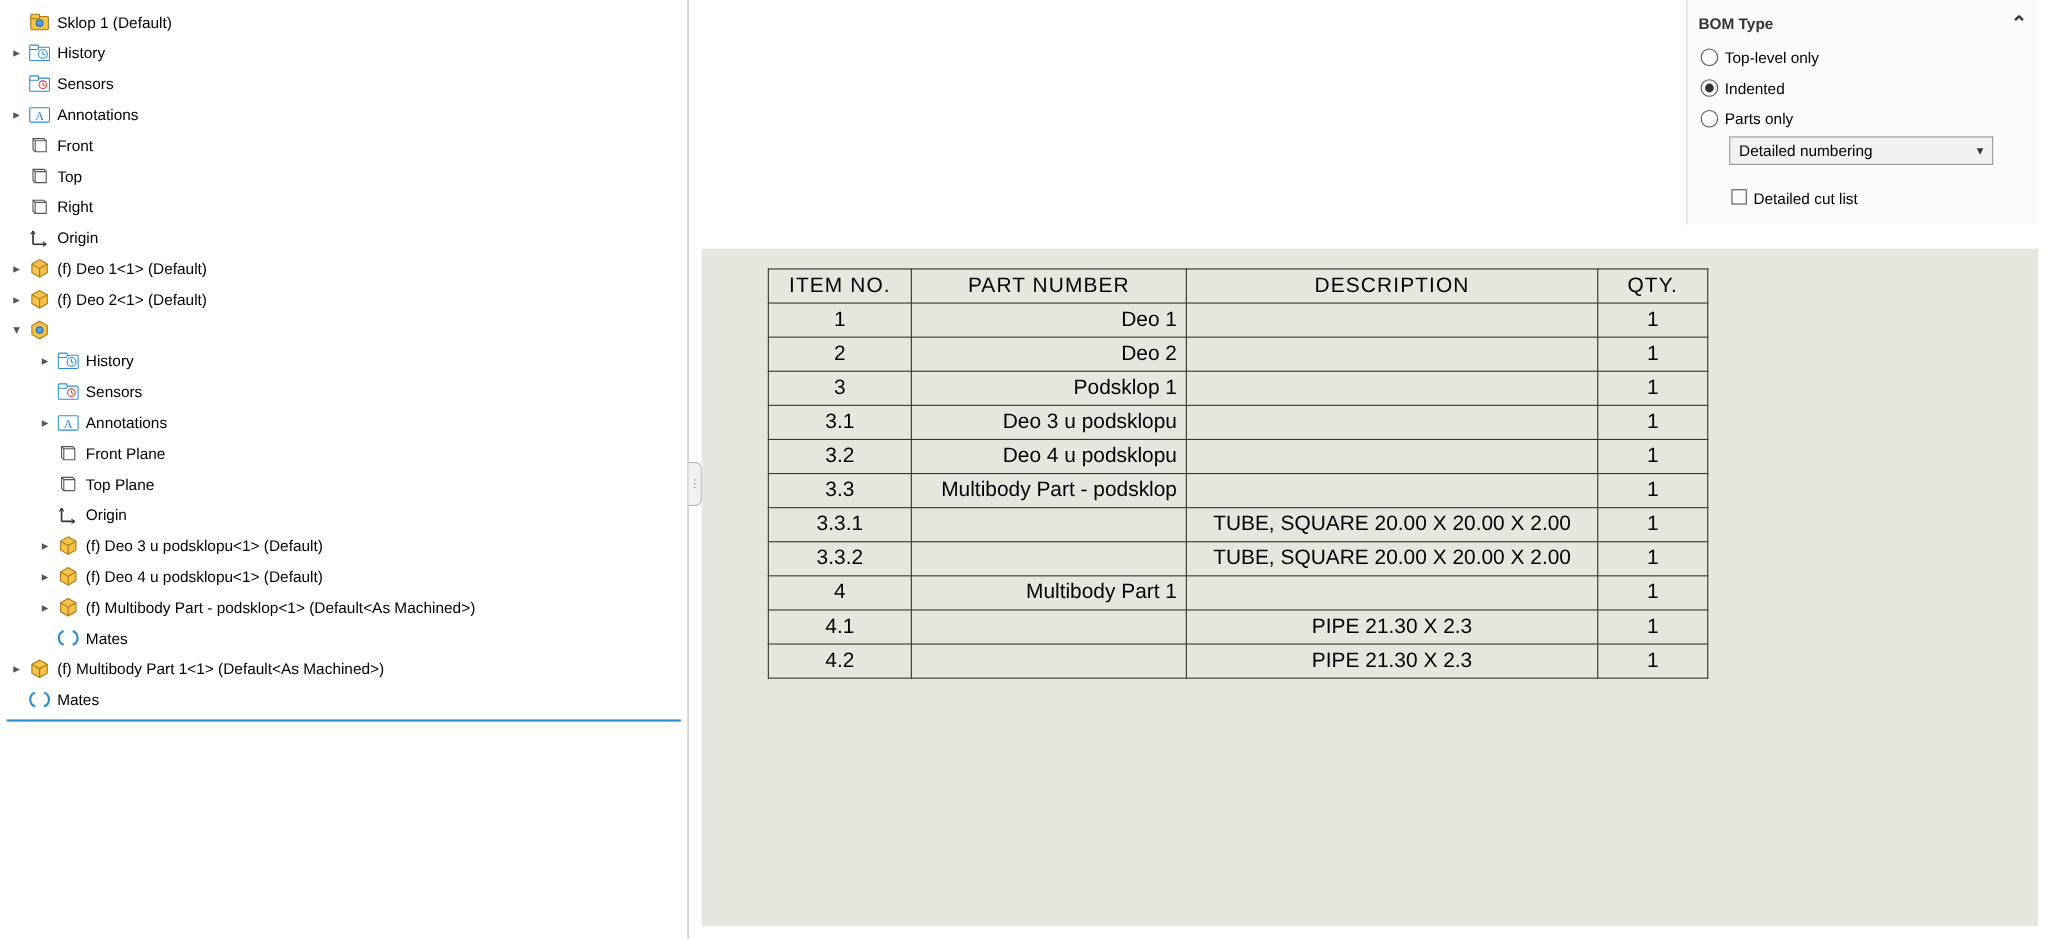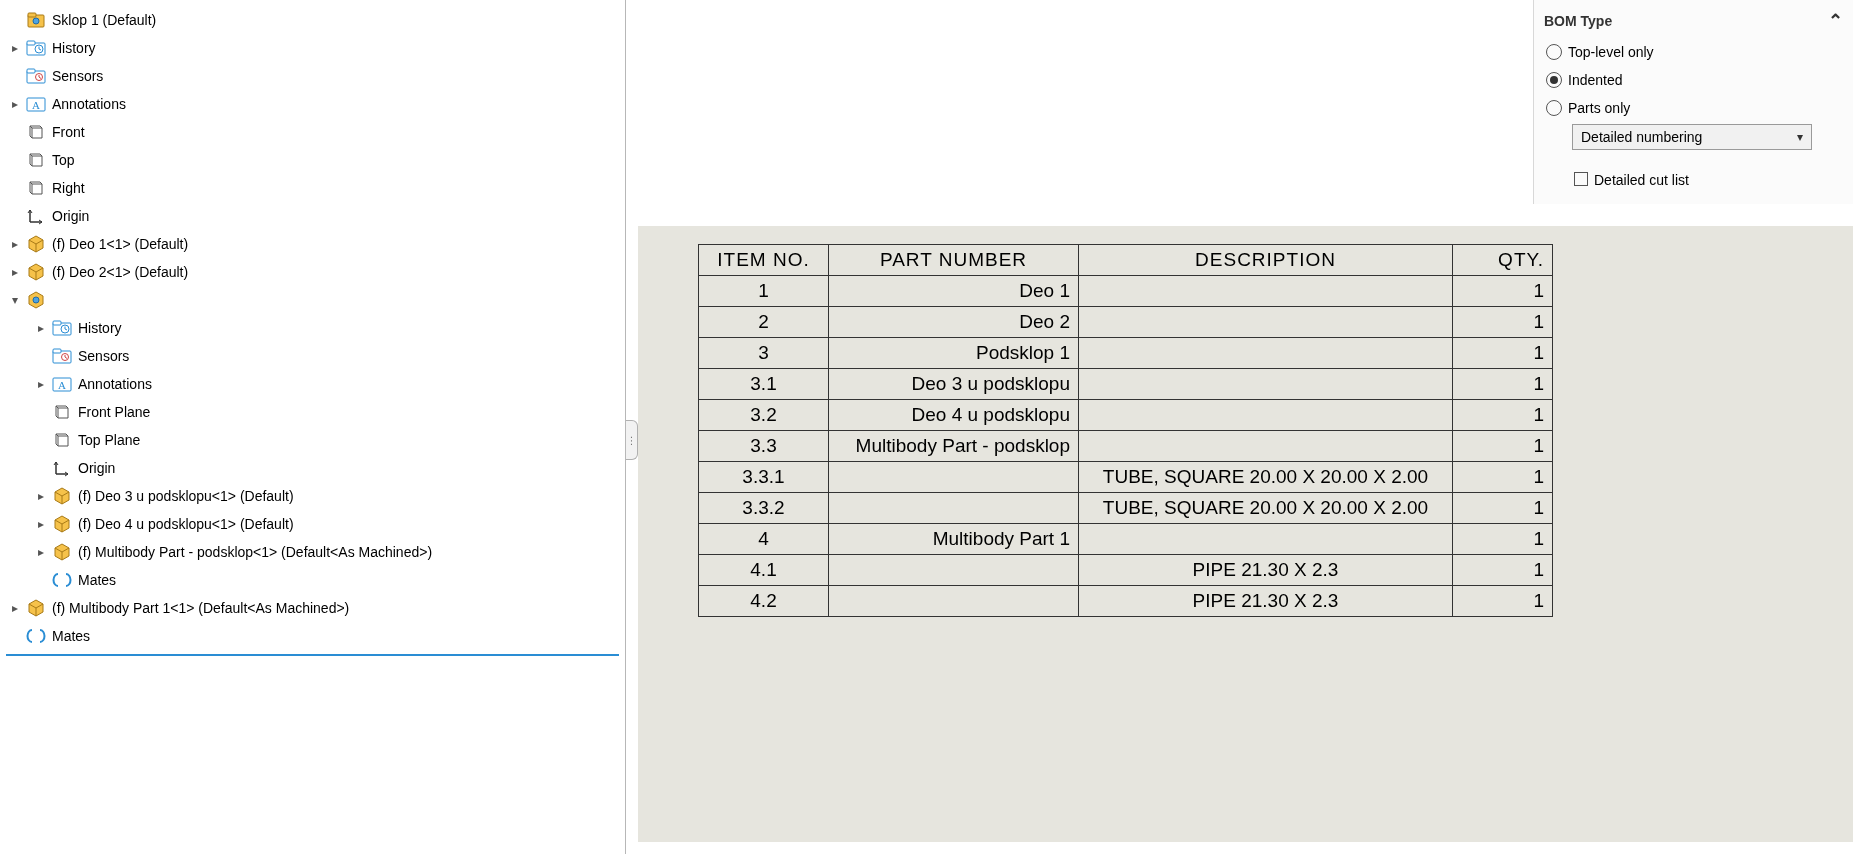--- a/index.html
+++ b/index.html
@@ -21,21 +21,21 @@
   .splitter-tab { position: absolute; left: 626px; top: 420px; width: 12px; height: 40px; border: 1px solid #b0b0b0; border-left: none; border-radius: 0 6px 6px 0; background: #f2f2f2; display:flex; align-items:center; justify-content:center; color:#777; font-size:10px; }
   
   
   .canvas { position: absolute; left: 638px; top: 212px; right: 12px; bottom: 12px; background: #e6e5de; margin-top: 14px; }
   .bom-table { position: absolute; left: 60px; top: 18px; border-collapse: collapse; background: #e6e5de; }
   .bom-table th, .bom-table td { border: 1px solid #333; padding: 4px 8px; font-family: "Century Gothic", "Segoe UI", Arial, sans-serif; font-size: 19px; font-weight: 400; }
   .bom-table th { font-weight: 400; letter-spacing: 1px; }
   .col-item { width: 130px; text-align: center; }
   .col-part { width: 250px; text-align: right; }
   .col-desc { width: 374px; text-align: center; }
-  .col-qty  { width: 100px; text-align: right; }
+  .col-qty  { width: 100px; text-align: center; }
   .indent-p1 { padding-left: 18px !important; }
 
   
   .prop-panel { position: absolute; right: 12px; top: 0; width: 320px; background: #fbfbfb; border-left: 1px solid #d8d8d8; padding: 6px 10px 10px 10px; }
   .prop-header { display:flex; align-items:center; justify-content:space-between; font-weight: 600; color:#333; padding: 4px 0 6px 0; }
   .radio-row, .check-row { display:flex; gap:6px; padding: 6px 2px; }
   .radio { width:16px; height:16px; border:1.5px solid #555; border-radius:50%; display:inline-flex; align-items:center; justify-content:center; }
   .radio .dot { width:8px; height:8px; border-radius:50%; background:#333; }
   .checkbox { width:14px; height:14px; border:1.5px solid #555; display:inline-block; }
   .select { margin: 2px 0 16px 28px; width: 240px; height: 26px; border:1px solid #9a9a9a; background:#f1f1f1; display:flex; align-items:center; justify-content:space-between; padding:0 8px; font-size: 14px; }

